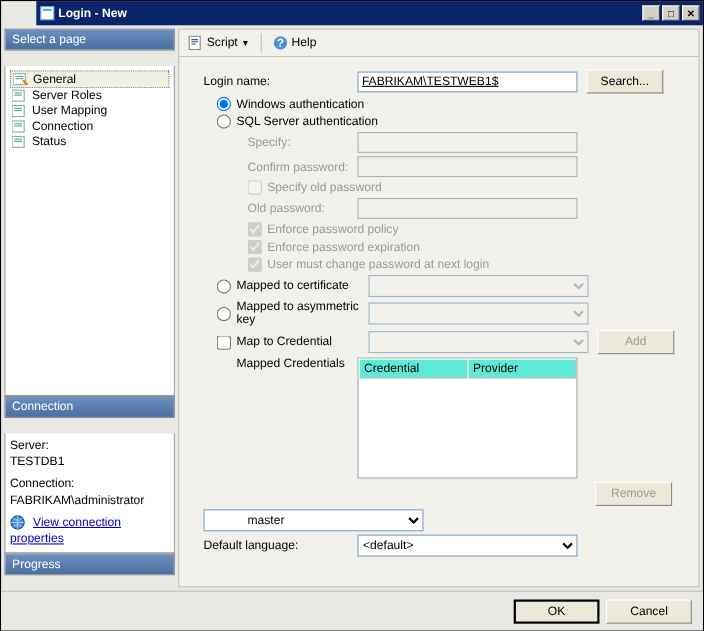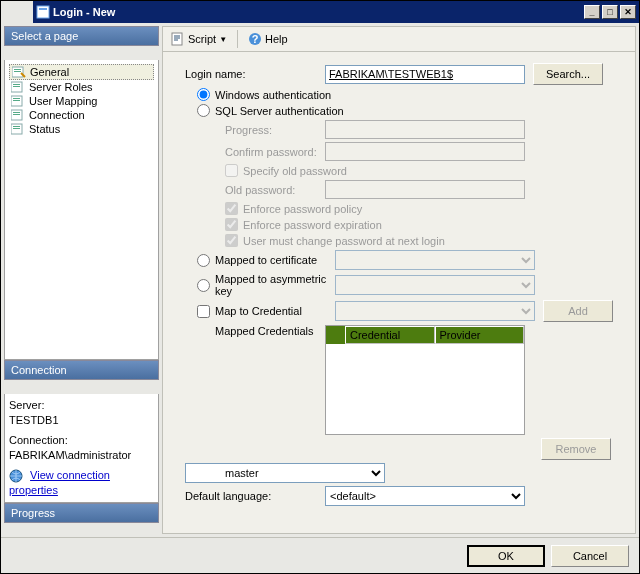--- a/index.html
+++ b/index.html
@@ -32,21 +32,21 @@
   .lbl { width:140px; }
   .lbl.indent2 { padding-left:40px; }
   .disabled, .disabled * { color:#9a9a9a !important; }
   input[type=text].field { height:19px; border:1px solid #7b9ebd; padding:1px 3px; background:#fff; }
   input[type=text].field[disabled]{ background:#f1f0ea; border:1px solid #b0b0b0;}
   select.field { height:20px; border:1px solid #7b9ebd; background:#fff; }
   select.field[disabled]{ background:#f1f0ea; color:#9a9a9a; }
   .btn { height:22px; min-width:70px; background:#ece9d8; border:1px solid #888; border-top-color:#fff; border-left-color:#fff; cursor:default; }
   .btn[disabled]{ color:#9a9a9a; }
   .cred-box { border:1px solid #a0a0a0; background:#fff; height:110px; width:200px;}
-  .cred-head { display:flex; background:#4d7c0f;padding-left:19px;}
+  .cred-head { display:flex; background:#5eead4;}
   .cred-head div { flex:1; border:1px solid #c0c0c0; border-top-color:#fff; border-left-color:#fff; padding:2px 4px; font-size:11px;}
   .footer { height:36px; display:flex; align-items:center; justify-content:flex-end; gap:6px; padding:0 10px; border-top:1px solid #c0c0b8; background:#e8e8e4;}
   .radio, .check { margin:0 5px 0 0; }
   .sectiongap{height:4px;}
 </style>
 </head>
 <body>
 
 <div class="window">
 
@@ -177,21 +177,21 @@
           <input type="radio" class="radio" checked="" style="">
           <span>Windows authentication</span>
         </div>
         <div class="row">
           <span style="width:12px;"></span>
           <input type="radio" class="radio" style="">
           <span>SQL Server authentication</span>
         </div>
 
         <div class="row disabled">
-          <span class="lbl indent2">Progress:</span>
+          <span class="lbl indent2">Specify:</span>
           <input type="text" class="field" style="width: 200px;" disabled="">
         </div>
         <div class="row disabled">
           <span class="lbl indent2">Confirm password:</span>
           <input type="text" class="field" style="width: 200px;" disabled="">
         </div>
         <div class="row disabled">
           <span style="width:40px;"></span>
           <input type="checkbox" class="check" disabled="" style="">
           <span>Specify old password</span>

